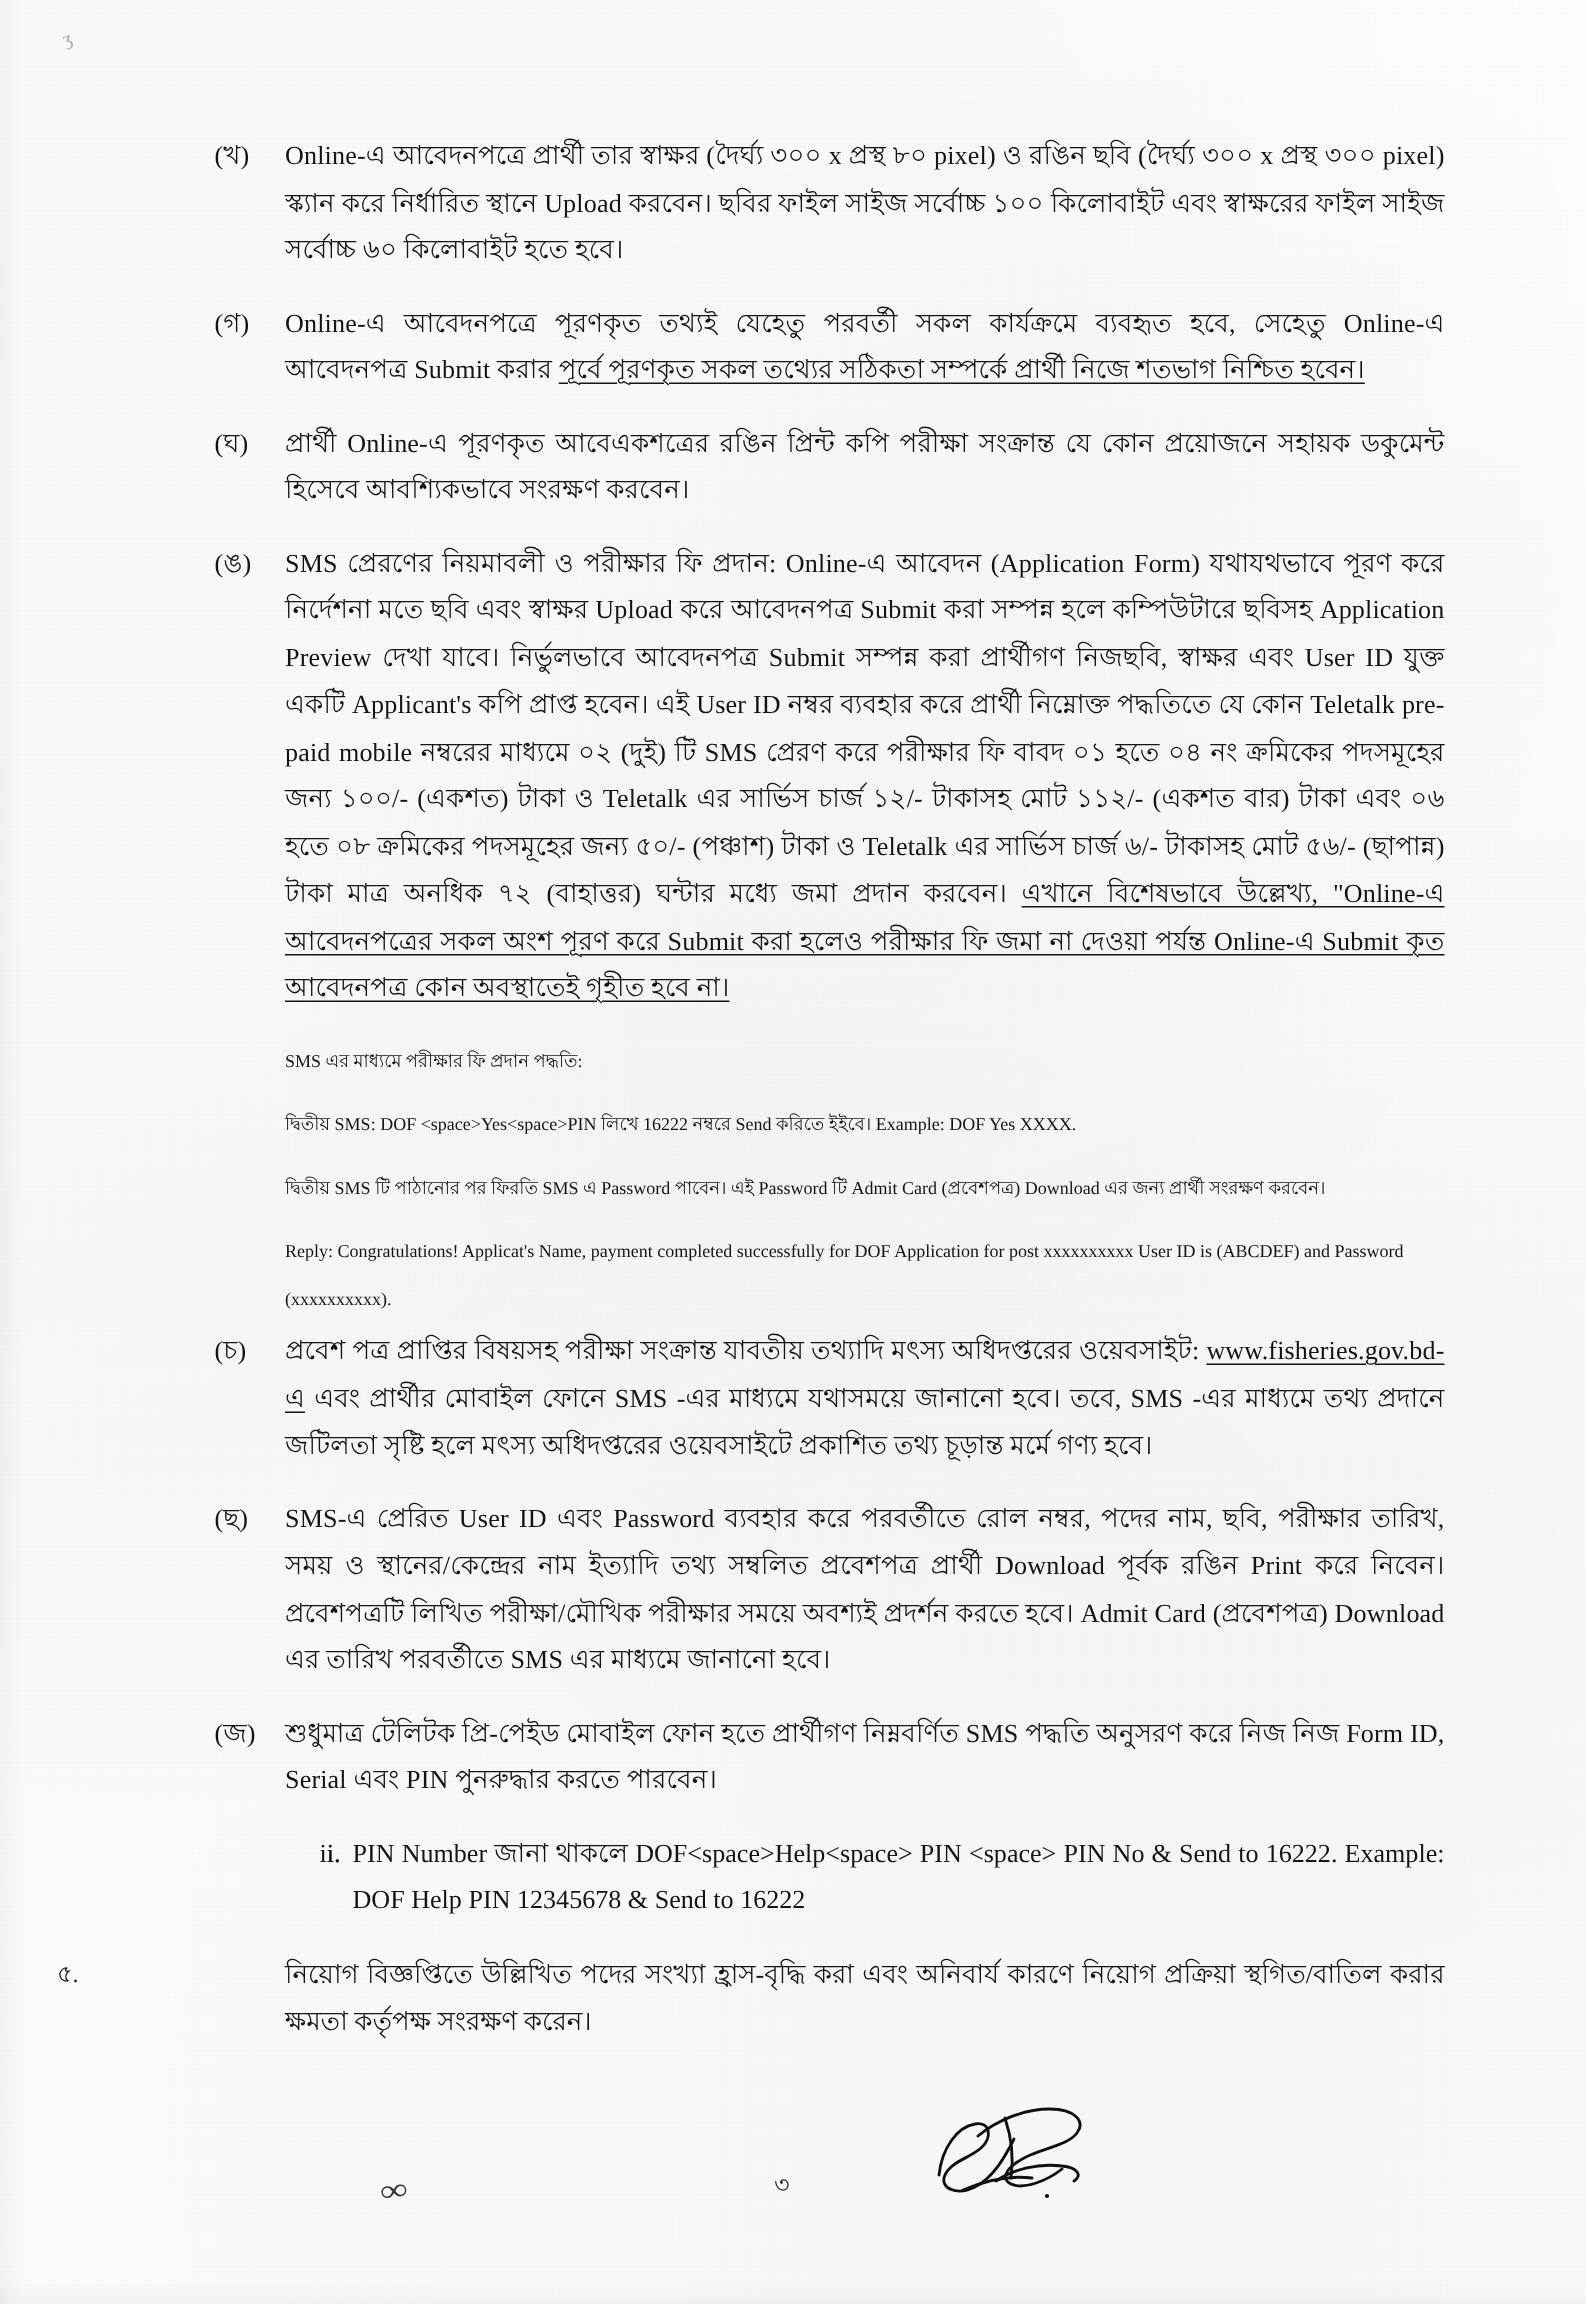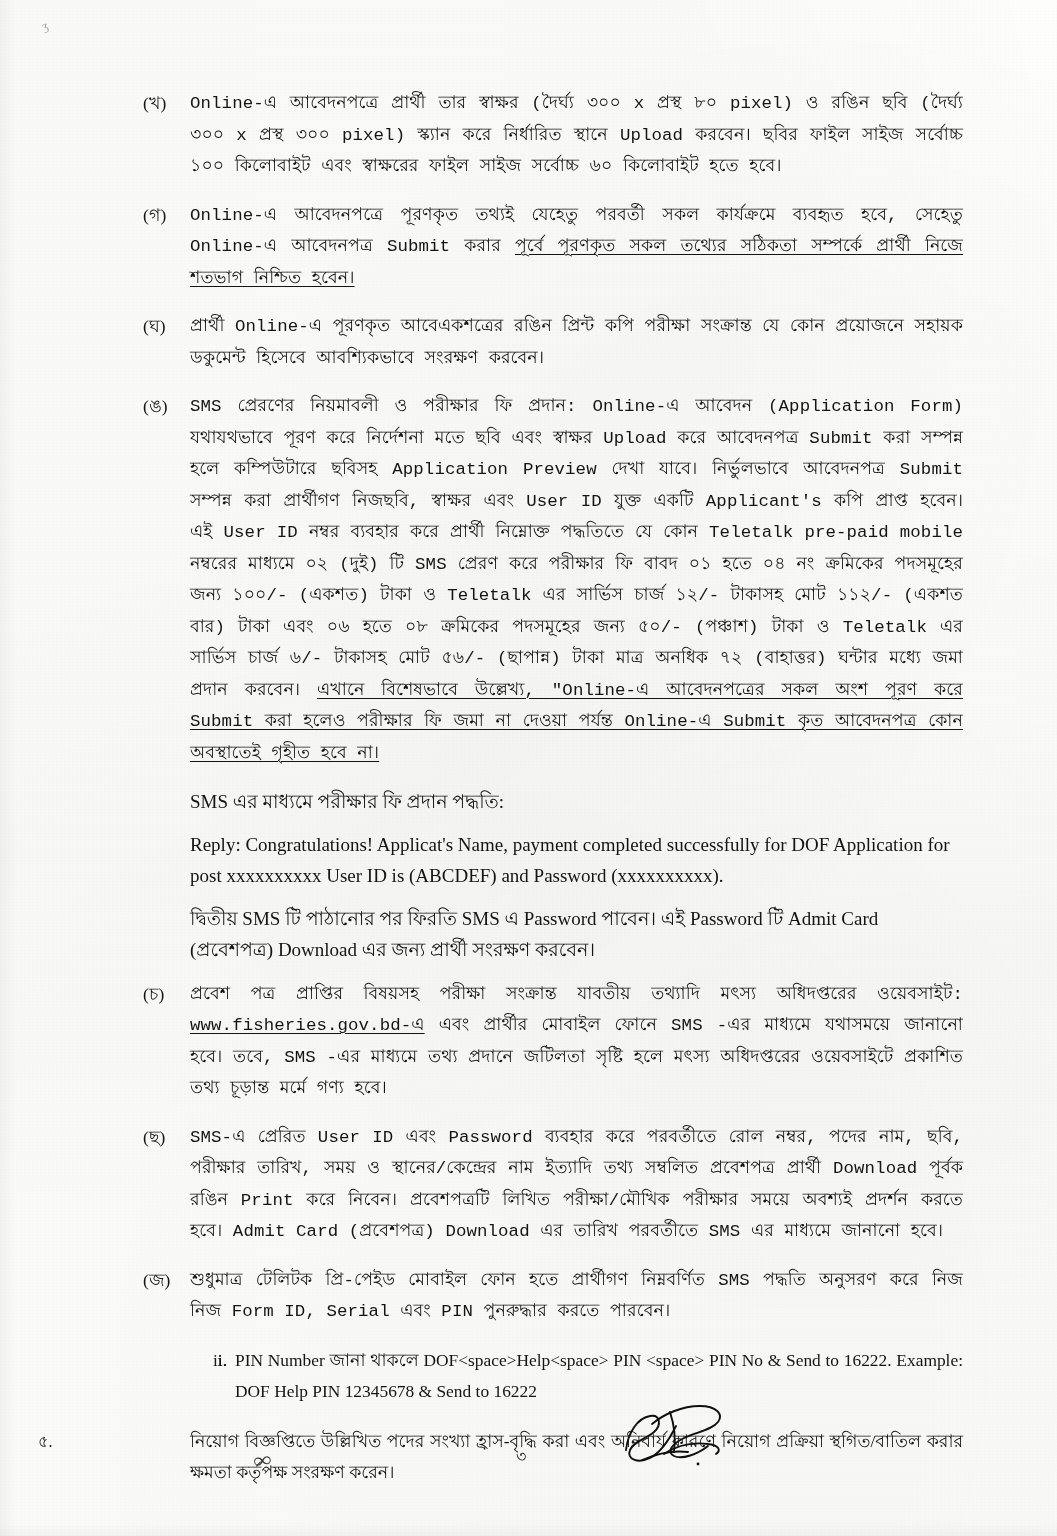--- a/index.html
+++ b/index.html
@@ -59,29 +59,29 @@
   .clause .marker {
     position: absolute;
     left: 0;
     top: 0;
     width: 42px;
     text-align: left;
     font-size: 17.4px;
     line-height: 31.5px;
   }
 
-  .clause-body { display: block; font-family: Liberation Mono, monospace; }
+  .clause-body { display: block; }
 
   
   .inner-block {
     padding-left: 47px;
-    font-size: 19px;
+    font-size: 12px;
     line-height: 31.5px;
     text-align: left;
-    margin-bottom: 13px;
+    margin-bottom: 3px;
   }
 
   .inner-block p {
     margin: 0 0 11px 0;
   }
   .inner-block p:last-child { margin-bottom: 0; }
 
   
   .roman-item {
     position: relative;
@@ -205,22 +205,23 @@
       <span class="clause-body"><span>প্রার্থী Online-এ পূরণকৃত আবেএকশত্রের রঙিন প্রিন্ট কপি পরীক্ষা সংক্রান্ত যে কোন প্রয়োজনে সহায়ক ডকুমেন্ট হিসেবে আবশ্যিকভাবে সংরক্ষণ করবেন।</span></span>
     </div>
 
     <div class="clause">
       <span class="marker">(ঙ)</span>
       <span class="clause-body"><span>SMS প্রেরণের নিয়মাবলী ও পরীক্ষার ফি প্রদান: Online-এ আবেদন (Application Form) যথাযথভাবে পূরণ করে নির্দেশনা মতে ছবি এবং স্বাক্ষর Upload করে আবেদনপত্র Submit করা সম্পন্ন হলে কম্পিউটারে ছবিসহ Application Preview দেখা যাবে। নির্ভুলভাবে আবেদনপত্র Submit সম্পন্ন করা প্রার্থীগণ নিজছবি, স্বাক্ষর এবং User ID যুক্ত একটি Applicant's কপি প্রাপ্ত হবেন। এই User ID নম্বর ব্যবহার করে প্রার্থী নিম্নোক্ত পদ্ধতিতে যে কোন Teletalk pre-paid mobile নম্বরের মাধ্যমে ০২ (দুই) টি SMS প্রেরণ করে পরীক্ষার ফি বাবদ ০১ হতে ০৪ নং ক্রমিকের পদসমূহের জন্য ১০০/- (একশত) টাকা ও Teletalk এর সার্ভিস চার্জ ১২/- টাকাসহ মোট ১১২/- (একশত বার) টাকা এবং ০৬ হতে ০৮ ক্রমিকের পদসমূহের জন্য ৫০/- (পঞ্চাশ) টাকা ও Teletalk এর সার্ভিস চার্জ ৬/- টাকাসহ মোট ৫৬/- (ছাপান্ন) টাকা মাত্র অনধিক ৭২ (বাহাত্তর) ঘন্টার মধ্যে জমা প্রদান করবেন। </span><u class="ul">এখানে বিশেষভাবে উল্লেখ্য, "Online-এ আবেদনপত্রের সকল অংশ পূরণ করে Submit করা হলেও পরীক্ষার ফি জমা না দেওয়া পর্যন্ত Online-এ Submit কৃত আবেদনপত্র কোন অবস্থাতেই গৃহীত হবে না।</u></span>
     </div>
 
     <div class="inner-block">
       <p>SMS এর মাধ্যমে পরীক্ষার ফি প্রদান পদ্ধতি:</p>
+      <p>দ্বিতীয় SMS: DOF &lt;space&gt;Yes&lt;space&gt;PIN লিখে 16222 নম্বরে Send করিতে ইইবে। Example: DOF Yes XXXX.</p>
+      <p>দ্বিতীয় SMS টি পাঠানোর পর ফিরতি SMS এ Password পাবেন। এই Password টি Admit Card (প্রবেশপত্র) Download এর জন্য প্রার্থী সংরক্ষণ করবেন।</p>
       <p>Reply: Congratulations! Applicat's Name, payment completed successfully for DOF Application for post xxxxxxxxxx User ID is (ABCDEF) and Password (xxxxxxxxxx).</p>
-      <p>দ্বিতীয় SMS টি পাঠানোর পর ফিরতি SMS এ Password পাবেন। এই Password টি Admit Card (প্রবেশপত্র) Download এর জন্য প্রার্থী সংরক্ষণ করবেন।</p>
     </div>
 
     <div class="clause">
       <span class="marker">(চ)</span>
       <span class="clause-body"><span>প্রবেশ পত্র প্রাপ্তির বিষয়সহ পরীক্ষা সংক্রান্ত যাবতীয় তথ্যাদি মৎস্য অধিদপ্তরের ওয়েবসাইট: </span><u class="ul">www.fisheries.gov.bd-এ</u><span> এবং প্রার্থীর মোবাইল ফোনে SMS -এর মাধ্যমে যথাসময়ে জানানো হবে। তবে, SMS -এর মাধ্যমে তথ্য প্রদানে জটিলতা সৃষ্টি হলে মৎস্য অধিদপ্তরের ওয়েবসাইটে প্রকাশিত তথ্য চূড়ান্ত মর্মে গণ্য হবে।</span></span>
     </div>
 
     <div class="clause">
       <span class="marker">(ছ)</span>
       <span class="clause-body"><span>SMS-এ প্রেরিত User ID এবং Password ব্যবহার করে পরবর্তীতে রোল নম্বর, পদের নাম, ছবি, পরীক্ষার তারিখ, সময় ও স্থানের/কেন্দ্রের নাম ইত্যাদি তথ্য সম্বলিত প্রবেশপত্র প্রার্থী Download পূর্বক রঙিন Print করে নিবেন। প্রবেশপত্রটি লিখিত পরীক্ষা/মৌখিক পরীক্ষার সময়ে অবশ্যই প্রদর্শন করতে হবে। Admit Card (প্রবেশপত্র) Download এর তারিখ পরবর্তীতে SMS এর মাধ্যমে জানানো হবে।</span></span>

